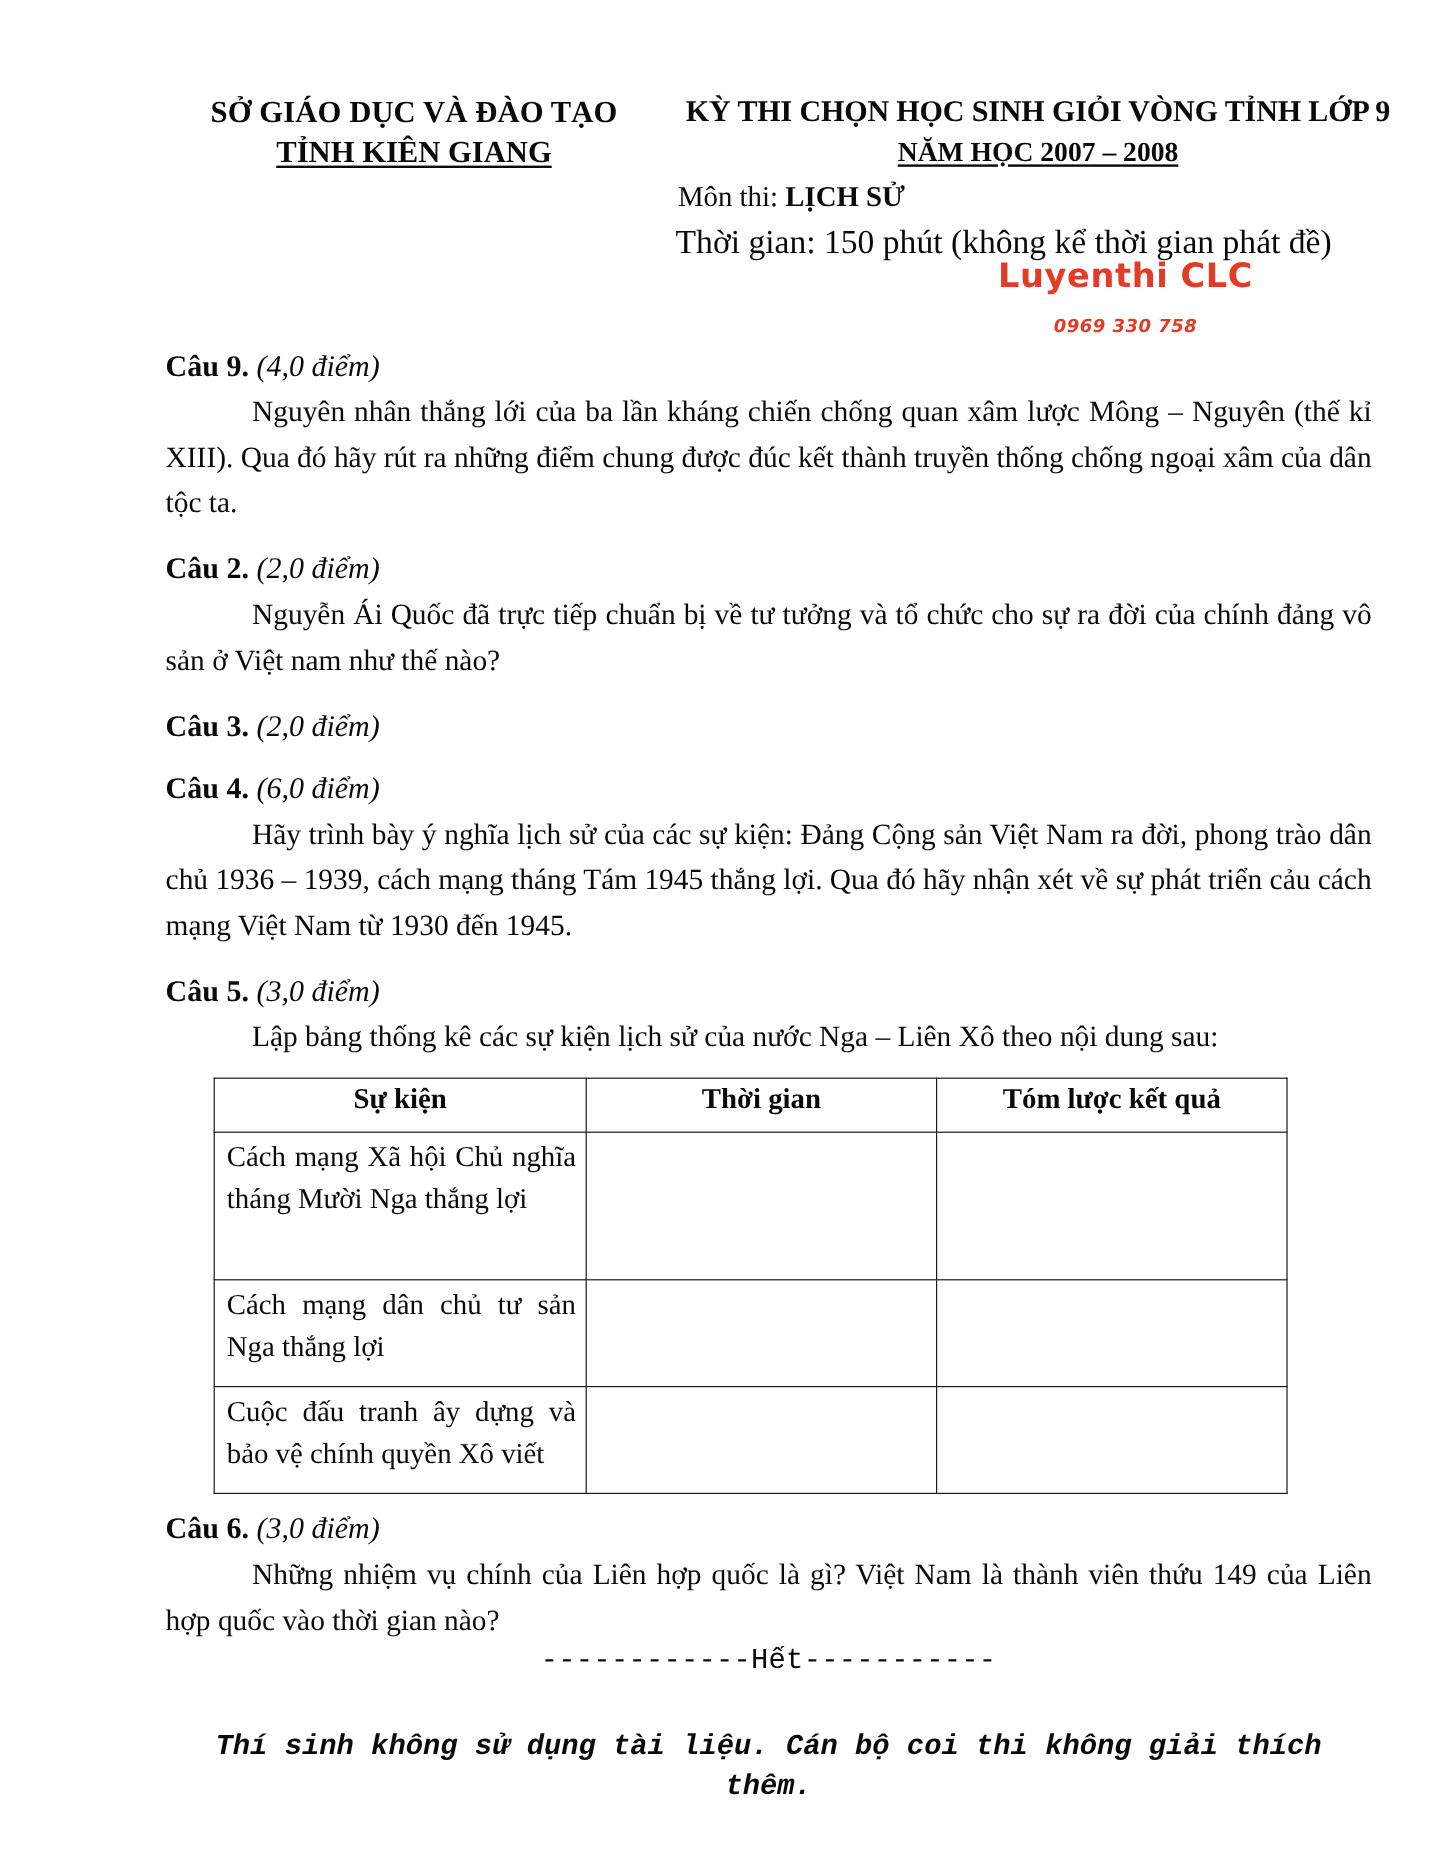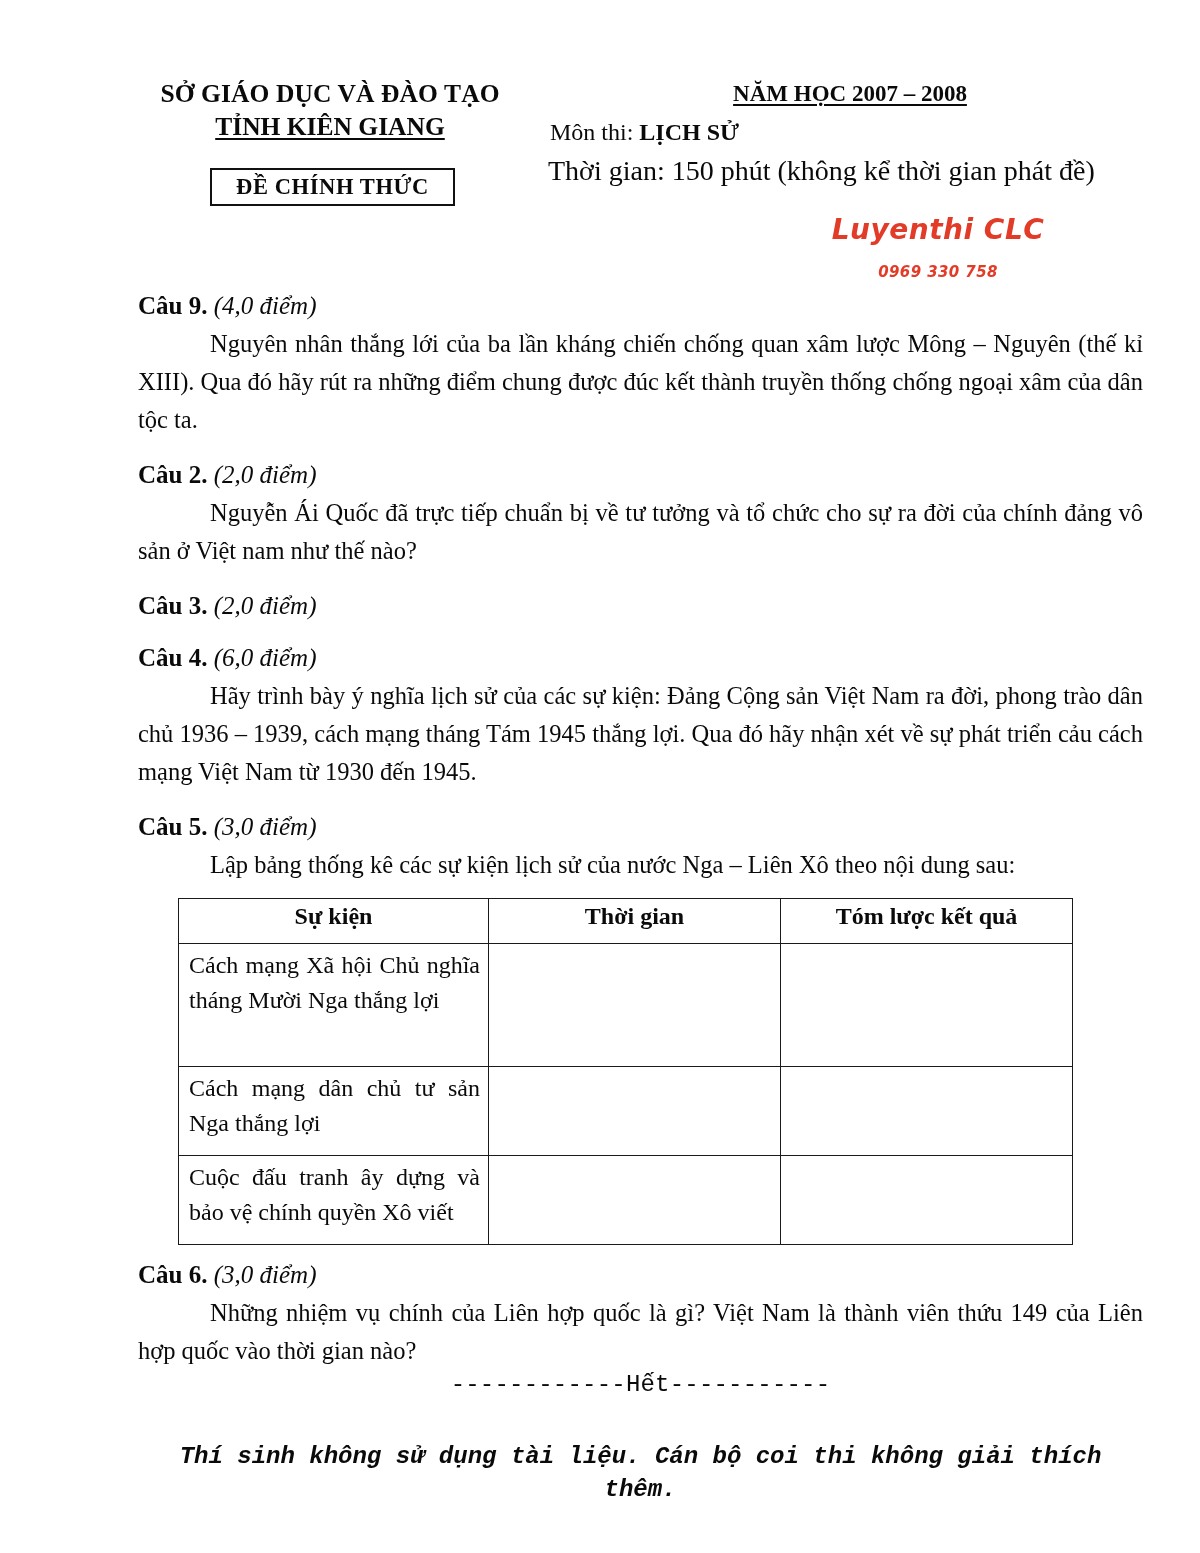--- a/index.html
+++ b/index.html
@@ -20,21 +20,21 @@
   .page {
     position: absolute;
     left: 0; top: 0;
     width: 1200px;
     height: 1553px;
   }
 
   
   .header {
     position: absolute;
-    left: 0;
+    left: 15px;
     top: 78px;
     width: 960px;
     height: 200px;
   }
 
   .hdr-left {
     position: absolute;
     left: 130px;
     top: 0;
     width: 400px;
@@ -119,21 +119,20 @@
   .logo {
     position: absolute;
     left: 818px;
     top: 216px;
     width: 240px;
     height: 56px;
     text-align: center;
   }
   .logo .brand {
     font-family: "DejaVu Sans", sans-serif;
-    font-style: italic;
     font-weight: bold;
     font-size: 28px;
     color: #E23B28;
     letter-spacing: 0.5px;
     line-height: 1;
     white-space: nowrap;
   }
   .logo .phone {
     font-family: "DejaVu Sans", sans-serif;
     font-style: italic;
@@ -241,25 +240,23 @@
 
 <div class="page">
 
   <div class="header">
 
     <div class="hdr-left">
       <div class="line1">SỞ GIÁO DỤC VÀ ĐÀO TẠO</div>
       <div class="line2">TỈNH KIÊN GIANG</div>
     </div>
 
-    <div class="de-chinh-thuc">
-      <span>ĐỀ CHÍNH THỨC</span>
-    </div>
 
     <div class="hdr-right">
+      <div class="title1">KỲ THI CHỌN HỌC SINH GIỎI VÒNG TỈNH LỚP 9</div>
       <div class="title2"><span>NĂM HỌC 2007 – 2008</span></div>
       <div class="subj"><span>Môn thi:</span> <b>LỊCH SỬ</b></div>
       <div class="dur">Thời gian: 150 phút (không kể thời gian phát đề)</div>
     </div>
   </div>
 
   <div class="logo">
     <div class="brand">Luyenthi CLC</div>
     <div class="phone">0969 330 758</div>
   </div>

